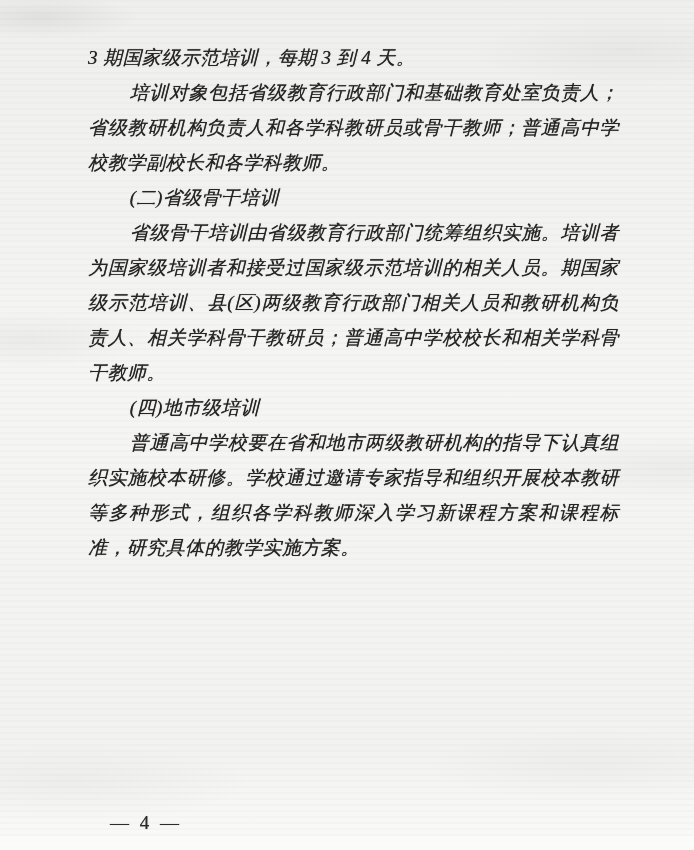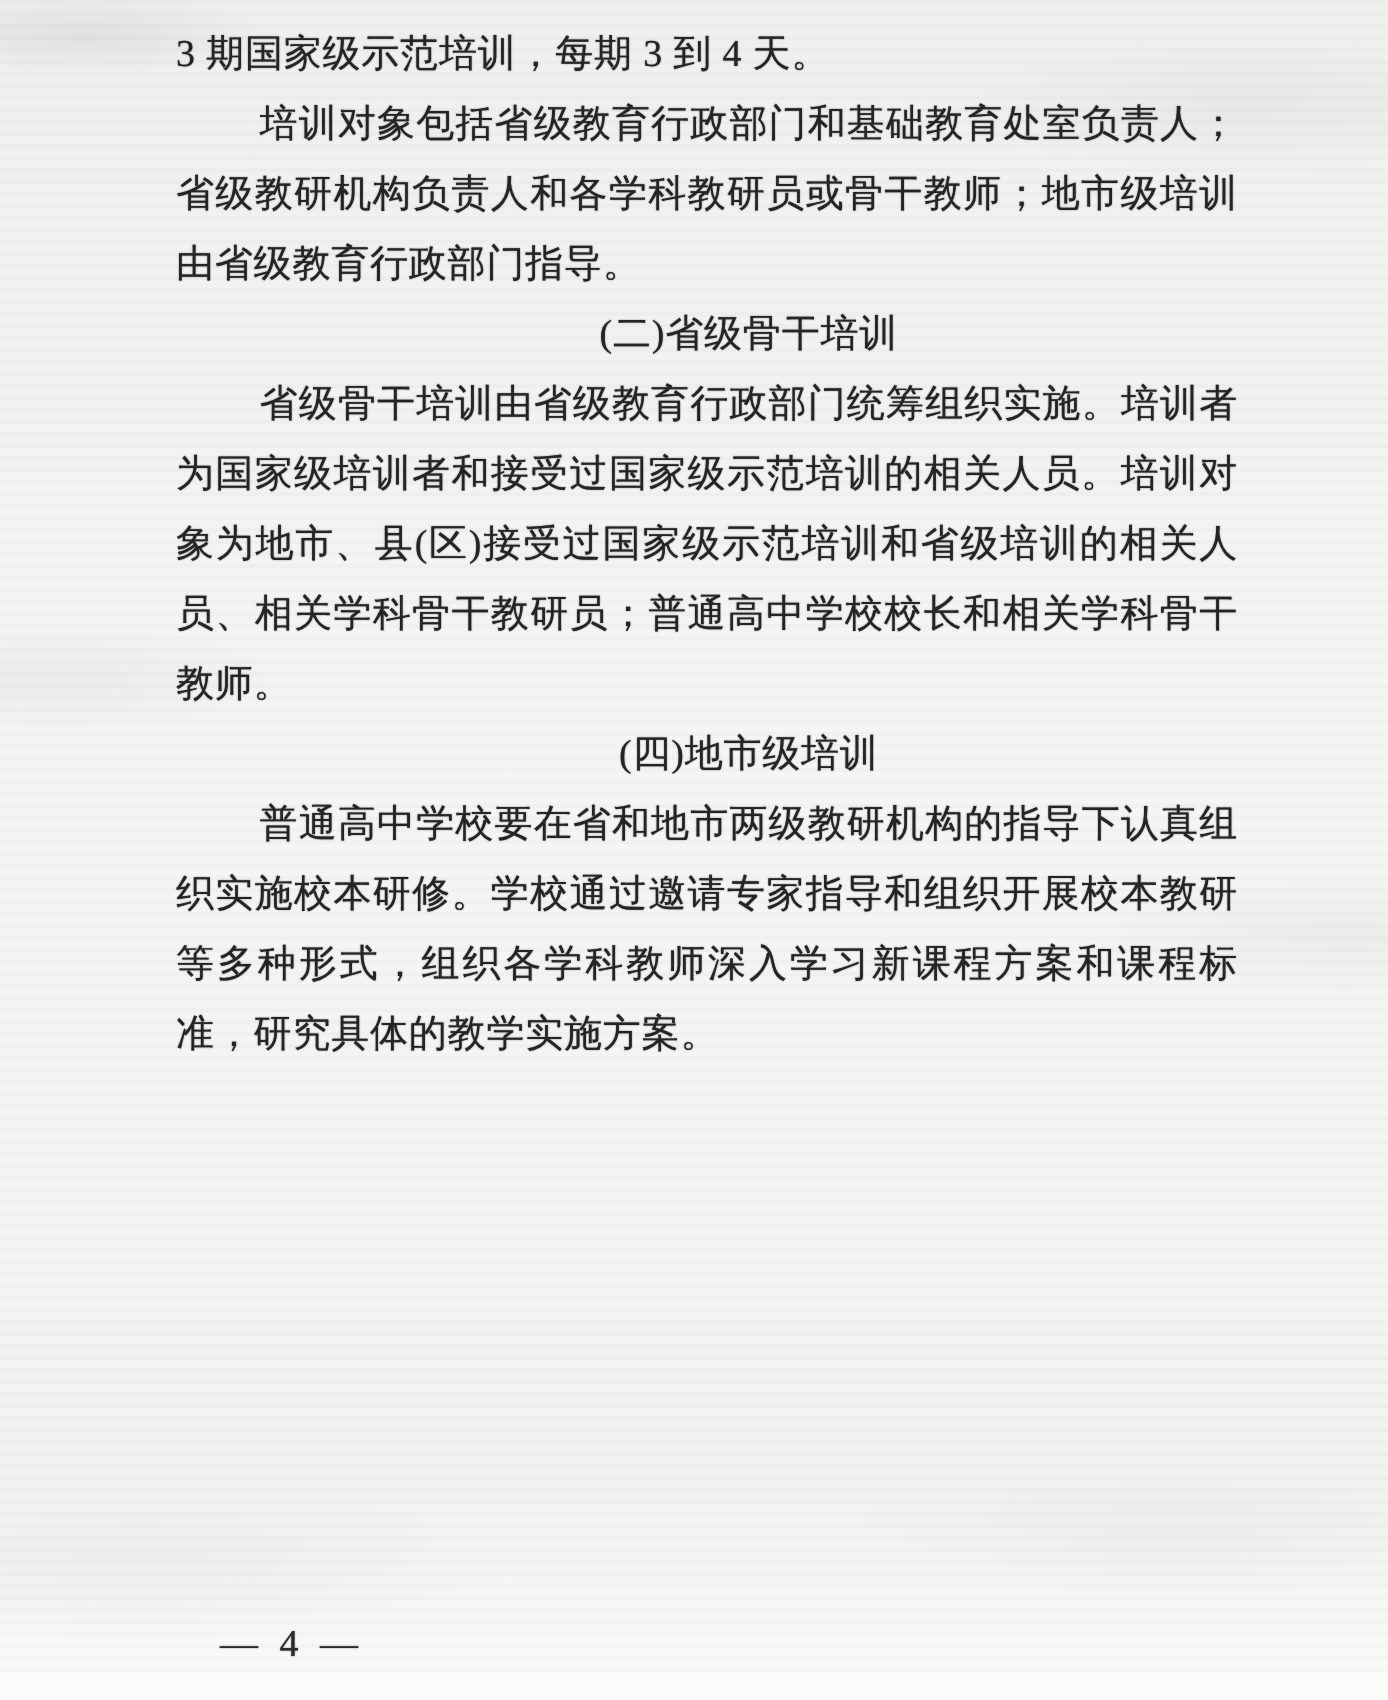--- a/index.html
+++ b/index.html
@@ -38,69 +38,70 @@
     left: 0; right: 0; bottom: 0;
     height: 14px;
     background: #fbfbfa;
     opacity: 0.9;
     pointer-events: none;
   }
 
   .text-block {
     position: absolute;
     left: 88px;
-    top: 10px;
+    top: 40px;
     width: 531px;
     font-size: 19px;
     line-height: 35px;
     letter-spacing: 0.4px;
     text-align: justify;
     text-justify: inter-character;
     
     text-shadow: 0 0 0.7px rgba(45, 43, 41, 0.85);
+    font-style: italic;
   }
 
   .text-block p {
     margin: 0;
     padding: 0;
   }
 
   .para-cont {
     text-indent: 0;
   }
 
   .para-indent {
     text-indent: 2.2em;
   }
 
   .section-heading {
     text-indent: 2.2em;
-    text-align: center;
+    text-align: left;
   }
 
   .page-number {
     position: absolute;
     left: 110px;
     top: 806px;
     font-size: 19px;
     line-height: 34px;
     letter-spacing: 3px;
     color: #2b2a29;
     text-shadow: 0 0 0.7px rgba(45, 43, 41, 0.85);
   }
 </style>
 </head>
 <body>
 
 <div class="scan-page">
 
   <div class="text-block">
     <p class="para-cont">3 期国家级示范培训，每期 3 到 4 天。</p>
-    <p class="para-indent">培训对象包括省级教育行政部门和基础教育处室负责人；省级教研机构负责人和各学科教研员或骨干教师；地市级培训由省级教育行政部门指导。</p>
+    <p class="para-indent">培训对象包括省级教育行政部门和基础教育处室负责人；省级教研机构负责人和各学科教研员或骨干教师；普通高中学校教学副校长和各学科教师。</p>
     <p class="section-heading">(二)省级骨干培训</p>
-    <p class="para-indent">省级骨干培训由省级教育行政部门统筹组织实施。培训者为国家级培训者和接受过国家级示范培训的相关人员。培训对象为地市、县(区)接受过国家级示范培训和省级培训的相关人员、相关学科骨干教研员；普通高中学校校长和相关学科骨干教师。</p>
+    <p class="para-indent">省级骨干培训由省级教育行政部门统筹组织实施。培训者为国家级培训者和接受过国家级示范培训的相关人员。期国家级示范培训、县(区)两级教育行政部门相关人员和教研机构负责人、相关学科骨干教研员；普通高中学校校长和相关学科骨干教师。</p>
     <p class="section-heading">(四)地市级培训</p>
     <p class="para-indent">普通高中学校要在省和地市两级教研机构的指导下认真组织实施校本研修。学校通过邀请专家指导和组织开展校本教研等多种形式，组织各学科教师深入学习新课程方案和课程标准，研究具体的教学实施方案。</p>
   </div>
 
   <div class="page-number">— 4 —</div>
 
 </div>
 
 </body></html>

